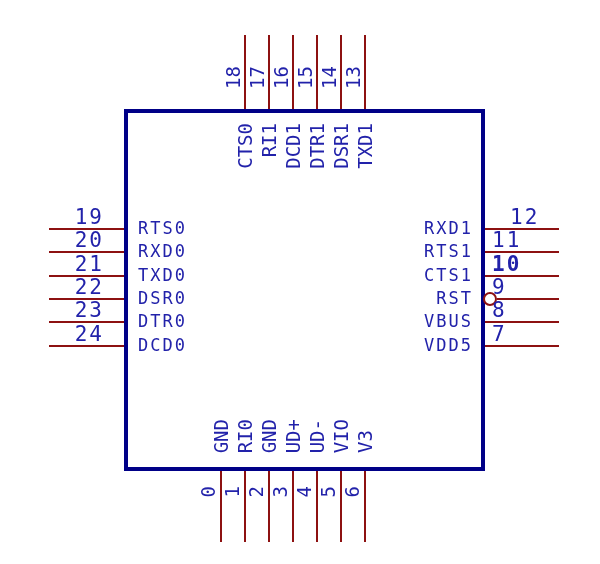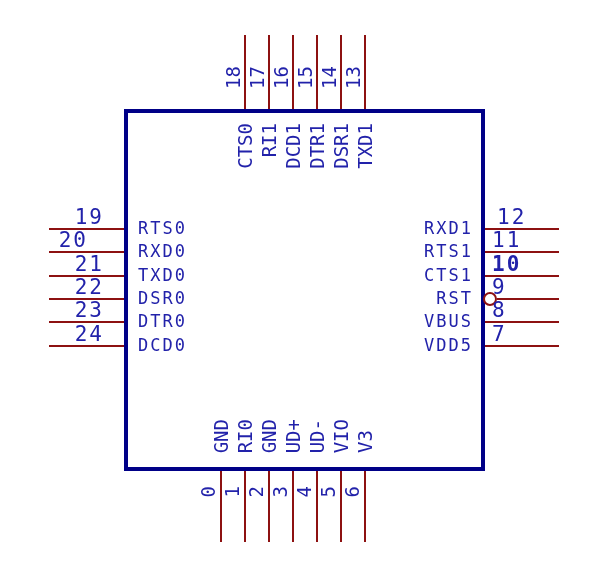--- a/index.html
+++ b/index.html
@@ -76,36 +76,36 @@
 </head>
 <body>
 
 <div id="canvas">
   <div id="chip-body"></div>
   <div id="pins-layer">
       <div class="pin-line-h" style="left: 49px; top: 228px; width: 75px;"></div>
       <div class="pin-num" style="right: 496px; bottom: 336px; text-align: right;">19</div>
       <div class="pin-name" style="left: 138px; top: 218px;">RTS0</div>
       <div class="pin-line-h" style="left: 49px; top: 251px; width: 75px;"></div>
-      <div class="pin-num" style="right: 512px; bottom: 313px; text-align: left;">20</div>
+      <div class="pin-num" style="right: 496px; bottom: 313px; text-align: left;">20</div>
       <div class="pin-name" style="left: 138px; top: 241px;">RXD0</div>
       <div class="pin-line-h" style="left: 49px; top: 275px; width: 75px;"></div>
       <div class="pin-num" style="right: 496px; bottom: 289px; text-align: left;">21</div>
       <div class="pin-name" style="left: 138px; top: 265px;">TXD0</div>
       <div class="pin-line-h" style="left: 49px; top: 298px; width: 75px;"></div>
       <div class="pin-num" style="right: 496px; bottom: 266px; text-align: right;">22</div>
       <div class="pin-name" style="left: 138px; top: 288px;">DSR0</div>
       <div class="pin-line-h" style="left: 49px; top: 321px; width: 75px;"></div>
       <div class="pin-num" style="right: 496px; bottom: 243px; text-align: right;">23</div>
       <div class="pin-name" style="left: 138px; top: 311px;">DTR0</div>
       <div class="pin-line-h" style="left: 49px; top: 345px; width: 75px;"></div>
       <div class="pin-num" style="right: 496px; bottom: 219px; text-align: right;">24</div>
       <div class="pin-name" style="left: 138px; top: 335px;">DCD0</div>
       <div class="pin-line-h" style="left: 485px; top: 228px; width: 74px;"></div>
-      <div class="pin-num" style="left: 497px; bottom: 336px; text-align: right;">12</div>
+      <div class="pin-num" style="left: 510px; bottom: 336px; text-align: right;">12</div>
       <div class="pin-name" style="right: 127px; top: 218px; text-align: right;">RXD1</div>
       <div class="pin-line-h" style="left: 485px; top: 251px; width: 74px;"></div>
       <div class="pin-num" style="left: 492px; bottom: 313px;">11</div>
       <div class="pin-name" style="right: 127px; top: 241px; text-align: right;">RTS1</div>
       <div class="pin-line-h" style="left: 485px; top: 275px; width: 74px;"></div>
       <div class="pin-num" style="left: 492px; bottom: 289px; font-weight: bold;">10</div>
       <div class="pin-name" style="right: 127px; top: 265px; text-align: right;">CTS1</div>
       <div class="invert-bubble" style="left: 483px; top: 292px;"></div>
       <div class="pin-line-h" style="left: 497px; top: 298px; width: 62px;"></div>
       <div class="pin-num" style="left: 492px; bottom: 266px;">9</div>

